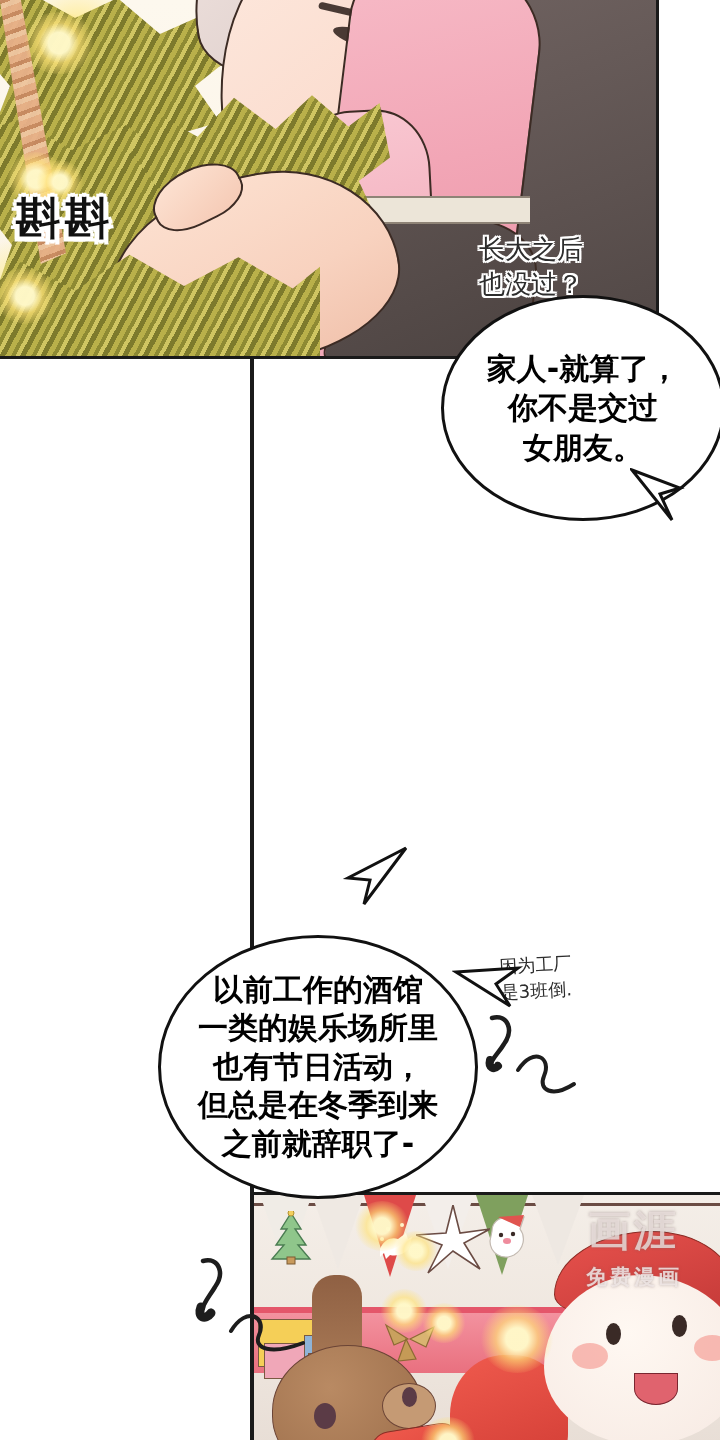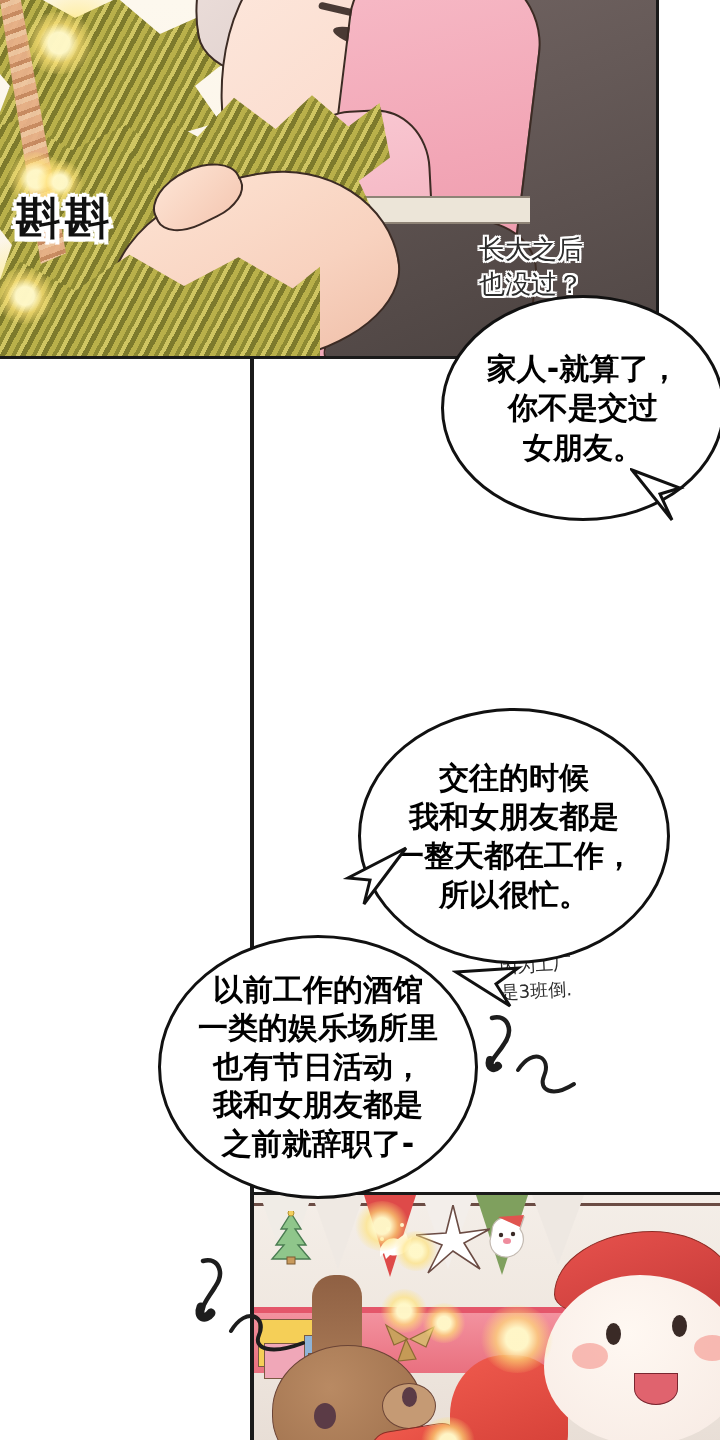--- a/index.html
+++ b/index.html
@@ -224,32 +224,28 @@
   <div class="hand-note" id="note-1">长大之后
 也没过？</div>
 
   <div class="bubble" id="bubble-1">家人-就算了，
 你不是交过
 女朋友。</div>
   <svg class="tail" style="left:630px;top:468px;width:70px;height:60px;" viewBox="0 0 70 60">
     <path d="M2 2 L50 20 L30 26 L42 52 Z" fill="#ffffff" stroke="#111" stroke-width="3"></path>
   </svg>
 
-  <div class="bubble" id="bubble-2">交往的时候
-我和女朋友都是
-一整天都在工作，
-所以很忙。</div>
   <svg class="tail" style="left:318px;top:838px;width:90px;height:70px;" viewBox="0 0 90 70">
     <path d="M88 10 L30 40 L52 42 L46 66 Z" fill="#ffffff" stroke="#111" stroke-width="3"></path>
   </svg>
 
   <div class="bubble" id="bubble-3">以前工作的酒馆
 一类的娱乐场所里
 也有节日活动，
-我和女朋友都是
+但总是在冬季到来
 之前就辞职了-</div>
   <svg class="tail" style="left:452px;top:962px;width:80px;height:60px;" viewBox="0 0 80 60">
     <path d="M4 10 L66 6 L44 22 L58 44 Z" fill="#ffffff" stroke="#111" stroke-width="3"></path>
   </svg>
 
   <div class="hand-note" id="note-2">因为工厂
 是3班倒.</div>
 
   <svg class="doodle" id="doodle-1" width="110" height="100" viewBox="0 0 110 100">
     <path d="M14 8 C30 4 36 20 26 34 C20 44 14 48 12 56 C12 58 18 58 19 54" fill="none" stroke="#1d1d1d" stroke-width="4.5" stroke-linecap="round"></path>
@@ -330,14 +326,18 @@
     <div id="sfMouth"></div>
 
     <div class="glow" style="left:100px;top:6px;width:56px;height:50px;"></div>
     <div class="glow" style="left:140px;top:36px;width:44px;height:40px;"></div>
     <div class="glow" style="left:126px;top:94px;width:48px;height:44px;"></div>
     <div class="glow" style="left:168px;top:108px;width:44px;height:40px;"></div>
     <div class="glow" style="left:226px;top:110px;width:74px;height:68px;"></div>
     <div class="glow" style="left:166px;top:222px;width:56px;height:50px;"></div>
   </div>
 
+  <div id="watermark">
+    <div id="wm-main">画涯</div>
+    <div id="wm-sub">免费漫画</div>
+  </div>
 
 </div>
 
 </body></html>

